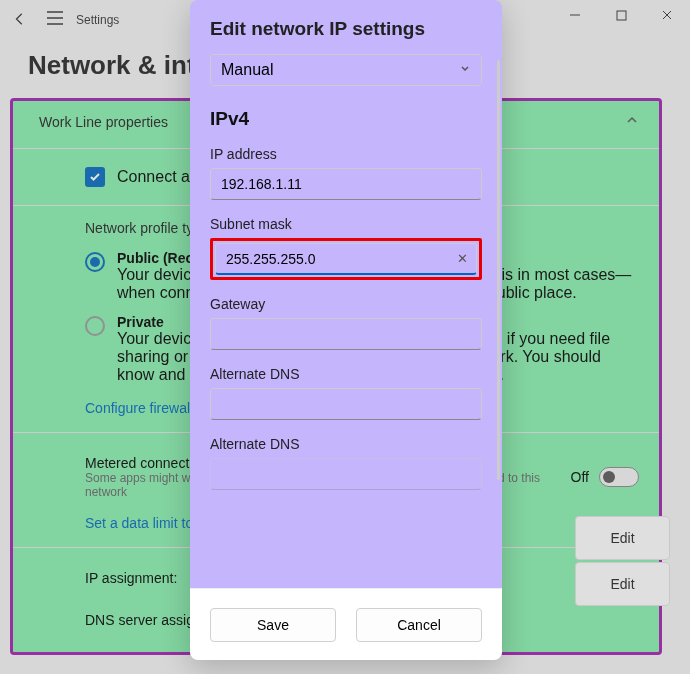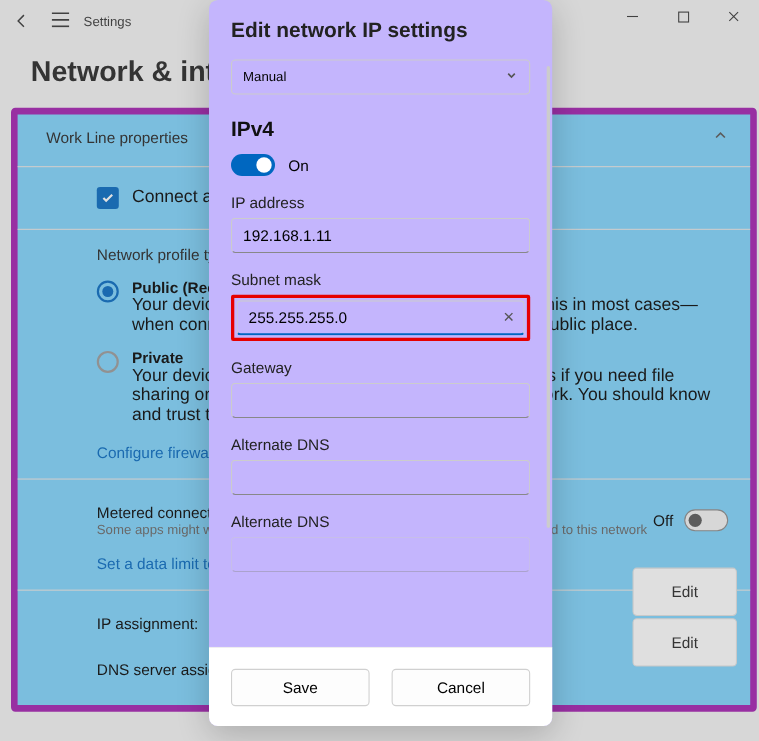--- a/index.html
+++ b/index.html
@@ -10,21 +10,21 @@
   .titlebar .back { width: 40px; text-align: center; font-size: 14px; color: #333; }
   .titlebar .menu { width: 30px; text-align: center; font-size: 16px; color: #333; }
   .titlebar .title { font-size: 12px; color: #333; margin-left: 6px; }
   .winbtns { position: absolute; right: 0; top: 0; display: flex; }
   .winbtns div { width: 46px; height: 30px; display:flex; align-items:center; justify-content:center; font-size:13px; color:#333; }
 
   
   .page-header { position: absolute; top: 50px; left: 28px; font-size: 26px; font-weight: 600; color: #222; }
 
   
-  .card { position: absolute; top: 98px; left: 10px; right: 2px; border: 6px solid #a21caf; background: #7dd3fc; border-radius: 4px; padding-bottom: 20px;}
+  .card { position: absolute; top: 98px; left: 10px; right: 28px; border: 3px solid #a21caf; background: #86efac; border-radius: 4px; padding-bottom: 20px;}
   .card-header { display:flex; align-items:center; justify-content:space-between; padding: 12px 20px 10px 26px; font-size:14px; color:#222; }
   .card-header .chev { font-size:14px; color:#555; }
   .section { padding: 6px 20px 6px 72px; font-size: 14px; color:#222; }
   .checkbox-row { display:flex; align-items:center; padding: 10px 20px 10px 72px; }
   .cb { width:20px; height:20px; background:#0067c0; border-radius:3px; display:flex; align-items:center; justify-content:center; margin-right:12px; }
   .cb svg { width:12px; height:12px; }
   .radio-row { display:flex; align-items:flex-start; padding: 8px 20px 4px 72px; }
   .radio { width:20px; height:20px; border:2px solid #999; border-radius:50%; margin-right:12px; flex-shrink:0; display:flex; align-items:center; justify-content:center; margin-top:2px;}
   .radio.sel { border-color:#0067c0; }
   .radio.sel .dot { width:10px; height:10px; background:#0067c0; border-radius:50%; }
@@ -39,21 +39,21 @@
   .edit-btn { position:absolute; right:20px; width:95px; height:44px; background:#fdfdfd; border:1px solid #e0e0e0; border-radius:4px; font-size:14px; display:flex; align-items:center; justify-content:center; color:#222;}
   .edit1{ top:516px;} .edit2{ top:562px;}
 
   
   .scrim { position:absolute; inset:0; background:rgba(120,120,120,0.22); }
 
   
   .modal { position:absolute; top:0; left:190px; width:312px; height:660px; background:#c4b5fd; border-radius:8px; box-shadow:0 8px 30px rgba(0,0,0,0.2); }
   .modal-inner{ padding: 18px 20px 0 20px; height: 568px; position:relative;}
   .modal h2 { font-size:19px; font-weight:600; margin-bottom:14px; color:#222;}
-  .select { border:1px solid #ccc; border-radius:4px; height:32px; display:flex; align-items:center; padding:12px 10px; justify-content:space-between; font-size:12px;}
+  .select { border:1px solid #ccc; border-radius:4px; height:32px; display:flex; align-items:center; padding:12px 10px; justify-content:space-between; font-size:16px;}
   .modal h3 { font-size:19px; font-weight:600; margin-top:22px; color:#111;}
   .toggle-row{display:flex; align-items:center; margin-top:10px;}
   .toggle-on{ width:40px; height:20px; background:#0067c0; border-radius:10px; position:relative;}
   .toggle-on .knob{ width:14px; height:14px; background:#fff; border-radius:50%; position:absolute; top:3px; right:3px;}
   .toggle-row span{ margin-left:12px; font-size:14px;}
   .field-label{ font-size:14px; margin-top:16px; color:#222;}
   .field{ border:1px solid #ccc; border-bottom:1px solid #888; border-radius:4px; height:32px; margin-top:6px; display:flex; align-items:center; padding:0 10px; font-size:14px; position:relative;}
   .field.focus{ border-bottom:2px solid #0067c0;}
   .field .clear{ position:absolute; right:8px; font-size:13px; color:#555;}
   .highlight-box{ border:3px solid #e60000; border-radius:2px; padding:2px; margin-top:6px;}
@@ -162,26 +162,20 @@
   <div class="modal-inner">
     <h2>Edit network IP settings</h2>
     <div class="select">
       <span>Manual</span>
       <span><svg width="12" height="12" viewBox="0 0 12 12">
             <path d="M3 4l3 3 3-3" stroke="#555" fill="none" stroke-width="1.5"></path>
           </svg></span>
     </div>
 
     <h3>IPv4</h3>
-    <div class="toggle-row">
-      <div class="toggle-on">
-          <div class="knob"></div>
-        </div>
-      <span>On</span>
-    </div>
 
     <div class="field-label">IP address</div>
     <div class="field">
         <span>192.168.1.11</span>
       </div>
 
     <div class="field-label">Subnet mask</div>
     <div class="highlight-box">
       <div class="field focus">
         <span>255.255.255.0</span>

